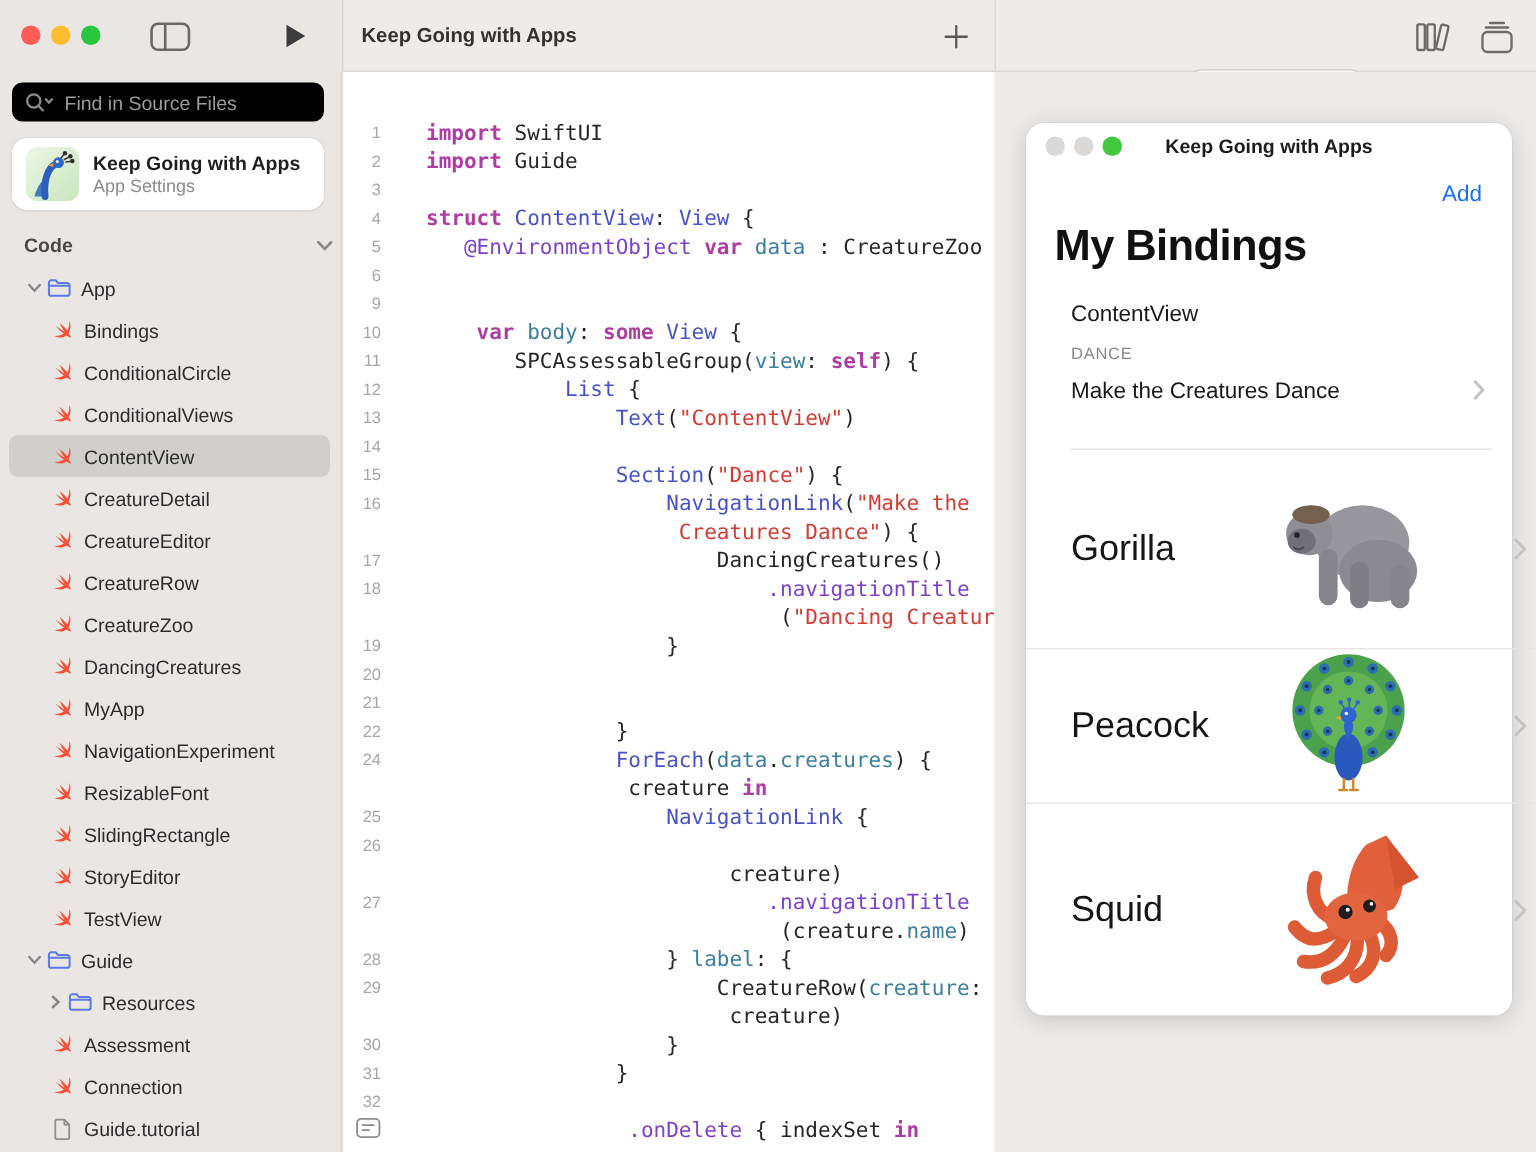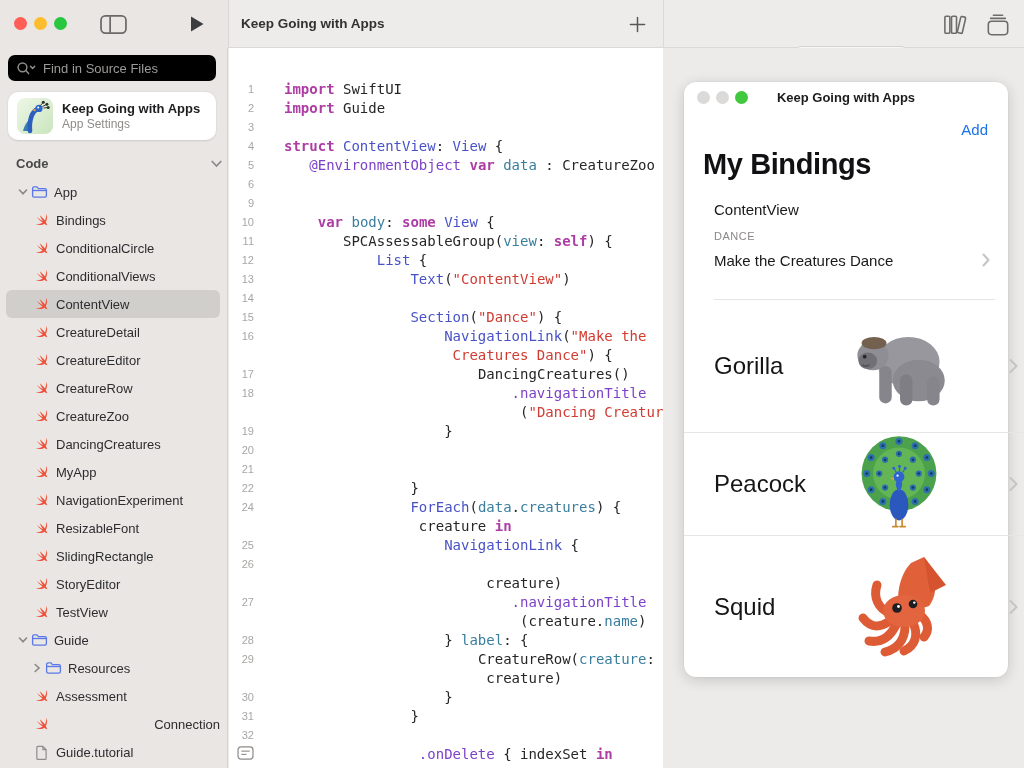--- a/index.html
+++ b/index.html
@@ -330,21 +330,21 @@
           <span class="tlabel">Resources</span>
         </div>
         <div class="trow" style="padding-left: 26px;">
           <span class="ticon">
             <svg width="17" height="17" viewBox="0 0 17 17">
               <path d="M13.2 1.8c1.3 2.6 1.1 5.8-.5 8.4.9 1.1 1.5 2.3 1.7 3-1.2-.3-2.2-.8-3-1.5-2.2 1.6-5.3 1.9-8.6.2 2.5.4 4.9-.2 6.7-1.5C7 8.7 4.9 6.3 3.9 4.9 6 6.7 8.1 8.1 10.1 9.2 8.6 7.2 7.3 4.6 6.7 3.2c2 1.7 4 3.7 5.3 5.2 1-2.1 1.4-4.4 1.2-6.6Z" fill="#F05138"></path>
             </svg>
           </span>
           <span class="tlabel">Assessment</span>
         </div>
-        <div class="trow" style="padding-left: 26px; justify-content: space-between;">
+        <div class="trow" style="padding-left: 26px;">
           <span class="ticon">
             <svg width="17" height="17" viewBox="0 0 17 17">
               <path d="M13.2 1.8c1.3 2.6 1.1 5.8-.5 8.4.9 1.1 1.5 2.3 1.7 3-1.2-.3-2.2-.8-3-1.5-2.2 1.6-5.3 1.9-8.6.2 2.5.4 4.9-.2 6.7-1.5C7 8.7 4.9 6.3 3.9 4.9 6 6.7 8.1 8.1 10.1 9.2 8.6 7.2 7.3 4.6 6.7 3.2c2 1.7 4 3.7 5.3 5.2 1-2.1 1.4-4.4 1.2-6.6Z" fill="#F05138"></path>
             </svg>
           </span>
           <span class="tlabel">Connection</span>
         </div>
         <div class="trow" style="padding-left: 26px;">
           <span class="ticon">
             <svg width="13" height="15" viewBox="0 0 14 16" fill="none" stroke="#908E8C" stroke-width="1.3" stroke-linejoin="round">

